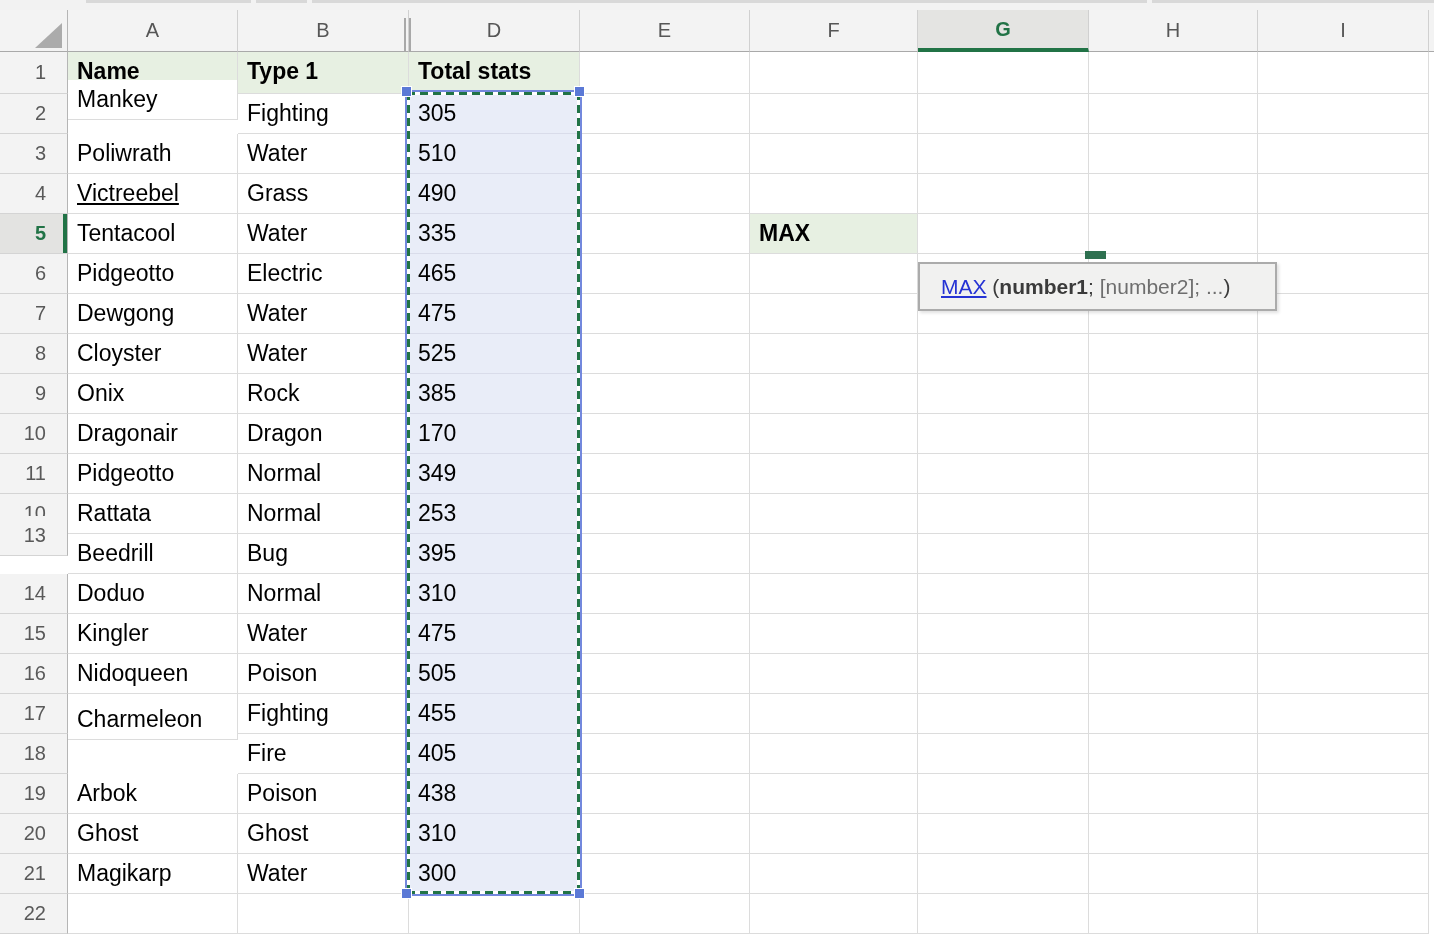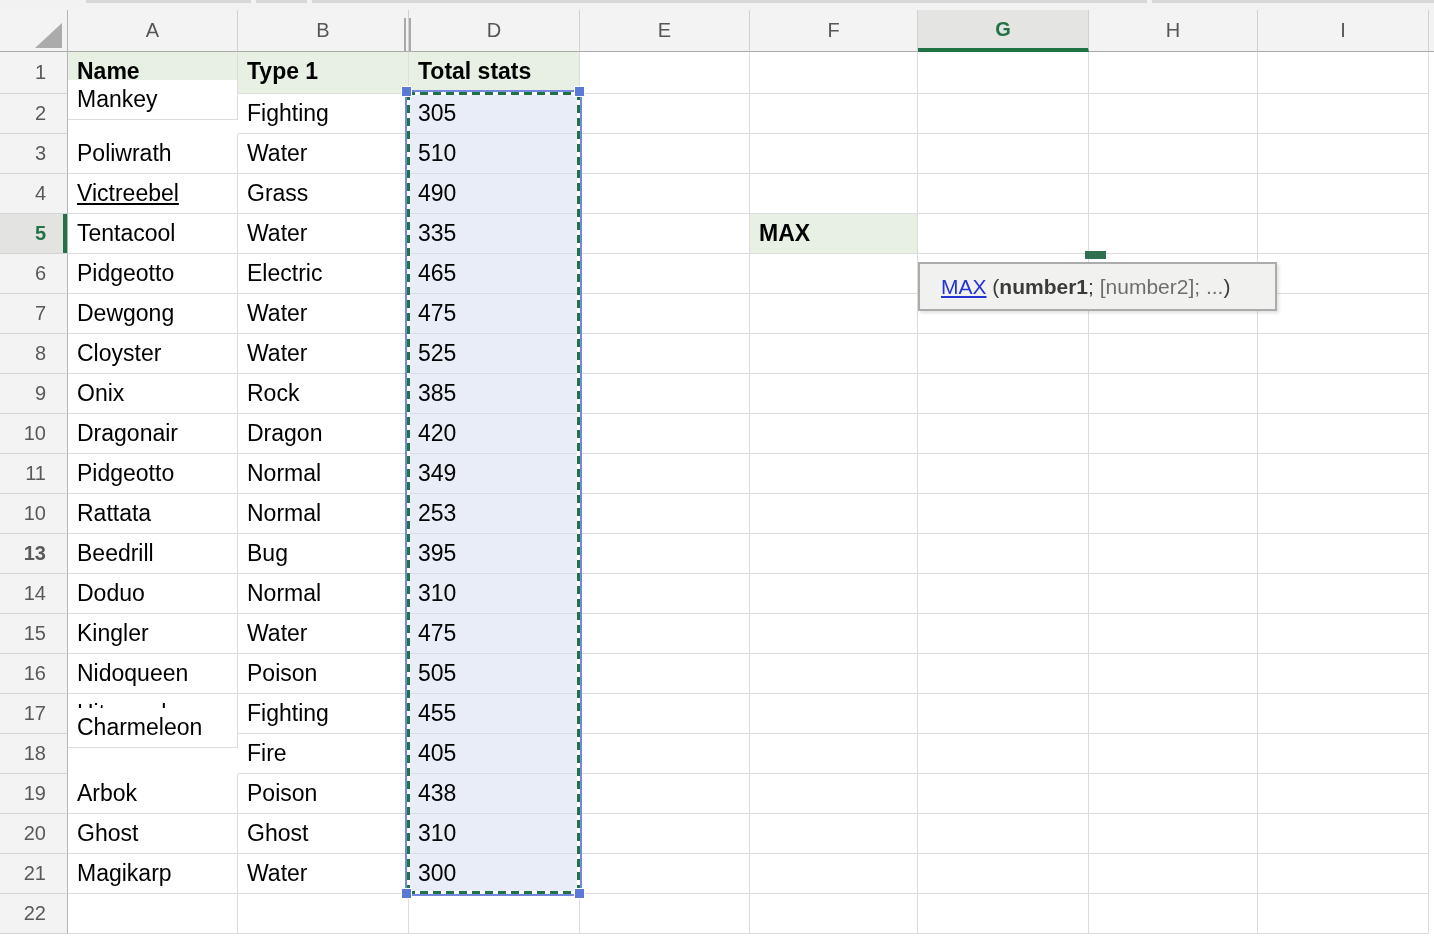--- a/index.html
+++ b/index.html
@@ -81,21 +81,21 @@
       <div class="abs rowhdr" style="top: 134px; height: 40px;">3</div>
       <div class="abs rowhdr" style="top: 174px; height: 40px;">4</div>
       <div class="abs rowhdr active" style="top: 214px; height: 40px;">5<div class="bar"></div></div>
       <div class="abs rowhdr" style="top: 254px; height: 40px;">6</div>
       <div class="abs rowhdr" style="top: 294px; height: 40px;">7</div>
       <div class="abs rowhdr" style="top: 334px; height: 40px;">8</div>
       <div class="abs rowhdr" style="top: 374px; height: 40px;">9</div>
       <div class="abs rowhdr" style="top: 414px; height: 40px;">10</div>
       <div class="abs rowhdr" style="top: 454px; height: 40px;">11</div>
       <div class="abs rowhdr" style="top: 494px; height: 40px;">10</div>
-      <div class="abs rowhdr" style="top: 534px; height: 40px; font-weight: bold;">13</div>
+      <div class="abs rowhdr" style="top: 516px; height: 40px;">13</div>
       <div class="abs rowhdr" style="top: 574px; height: 40px;">14</div>
       <div class="abs rowhdr" style="top: 614px; height: 40px;">15</div>
       <div class="abs rowhdr" style="top: 654px; height: 40px;">16</div>
       <div class="abs rowhdr" style="top: 694px; height: 40px;">17</div>
       <div class="abs rowhdr" style="top: 734px; height: 40px;">18</div>
       <div class="abs rowhdr" style="top: 774px; height: 40px;">19</div>
       <div class="abs rowhdr" style="top: 814px; height: 40px;">20</div>
       <div class="abs rowhdr" style="top: 854px; height: 40px;">21</div>
       <div class="abs rowhdr" style="top: 894px; height: 40px;">22</div>
     </div>
@@ -167,21 +167,21 @@
       <div class="abs cell" style="left: 68px; width: 170px; top: 374px; height: 40px;">Onix</div>
       <div class="abs cell" style="left: 238px; width: 171px; top: 374px; height: 40px;">Rock</div>
       <div class="abs cell sel" style="left: 409px; width: 171px; top: 374px; height: 40px;">385</div>
       <div class="abs cell" style="left: 580px; width: 170px; top: 374px; height: 40px;"></div>
       <div class="abs cell" style="left: 750px; width: 168px; top: 374px; height: 40px;"></div>
       <div class="abs cell" style="left: 918px; width: 171px; top: 374px; height: 40px;"></div>
       <div class="abs cell" style="left: 1089px; width: 169px; top: 374px; height: 40px;"></div>
       <div class="abs cell" style="left: 1258px; width: 171px; top: 374px; height: 40px;"></div>
       <div class="abs cell" style="left: 68px; width: 170px; top: 414px; height: 40px;">Dragonair</div>
       <div class="abs cell" style="left: 238px; width: 171px; top: 414px; height: 40px;">Dragon</div>
-      <div class="abs cell sel" style="left: 409px; width: 171px; top: 414px; height: 40px;">420</div>
+      <div class="abs cell sel" style="left: 409px; width: 171px; top: 414px; height: 40px;">170</div>
       <div class="abs cell" style="left: 580px; width: 170px; top: 414px; height: 40px;"></div>
       <div class="abs cell" style="left: 750px; width: 168px; top: 414px; height: 40px;"></div>
       <div class="abs cell" style="left: 918px; width: 171px; top: 414px; height: 40px;"></div>
       <div class="abs cell" style="left: 1089px; width: 169px; top: 414px; height: 40px;"></div>
       <div class="abs cell" style="left: 1258px; width: 171px; top: 414px; height: 40px;"></div>
       <div class="abs cell" style="left: 68px; width: 170px; top: 454px; height: 40px;">Pidgeotto</div>
       <div class="abs cell" style="left: 238px; width: 171px; top: 454px; height: 40px;">Normal</div>
       <div class="abs cell sel" style="left: 409px; width: 171px; top: 454px; height: 40px;">349</div>
       <div class="abs cell" style="left: 580px; width: 170px; top: 454px; height: 40px;"></div>
       <div class="abs cell" style="left: 750px; width: 168px; top: 454px; height: 40px;"></div>
@@ -229,21 +229,21 @@
       <div class="abs cell" style="left: 1089px; width: 169px; top: 654px; height: 40px;"></div>
       <div class="abs cell" style="left: 1258px; width: 171px; top: 654px; height: 40px;"></div>
       <div class="abs cell" style="left: 68px; width: 170px; top: 694px; height: 40px;">Hitmonchan</div>
       <div class="abs cell" style="left: 238px; width: 171px; top: 694px; height: 40px;">Fighting</div>
       <div class="abs cell sel" style="left: 409px; width: 171px; top: 694px; height: 40px;">455</div>
       <div class="abs cell" style="left: 580px; width: 170px; top: 694px; height: 40px;"></div>
       <div class="abs cell" style="left: 750px; width: 168px; top: 694px; height: 40px;"></div>
       <div class="abs cell" style="left: 918px; width: 171px; top: 694px; height: 40px;"></div>
       <div class="abs cell" style="left: 1089px; width: 169px; top: 694px; height: 40px;"></div>
       <div class="abs cell" style="left: 1258px; width: 171px; top: 694px; height: 40px;"></div>
-      <div class="abs cell" style="left: 68px; width: 170px; top: 700px; height: 40px; margin-top: 8px;">Charmeleon</div>
+      <div class="abs cell" style="left: 68px; width: 170px; top: 700px; height: 40px;">Charmeleon</div>
       <div class="abs cell" style="left: 238px; width: 171px; top: 734px; height: 40px;">Fire</div>
       <div class="abs cell sel" style="left: 409px; width: 171px; top: 734px; height: 40px;">405</div>
       <div class="abs cell" style="left: 580px; width: 170px; top: 734px; height: 40px;"></div>
       <div class="abs cell" style="left: 750px; width: 168px; top: 734px; height: 40px;"></div>
       <div class="abs cell" style="left: 918px; width: 171px; top: 734px; height: 40px;"></div>
       <div class="abs cell" style="left: 1089px; width: 169px; top: 734px; height: 40px;"></div>
       <div class="abs cell" style="left: 1258px; width: 171px; top: 734px; height: 40px;"></div>
       <div class="abs cell" style="left: 68px; width: 170px; top: 774px; height: 40px;">Arbok</div>
       <div class="abs cell" style="left: 238px; width: 171px; top: 774px; height: 40px;">Poison</div>
       <div class="abs cell sel" style="left: 409px; width: 171px; top: 774px; height: 40px;">438</div>

